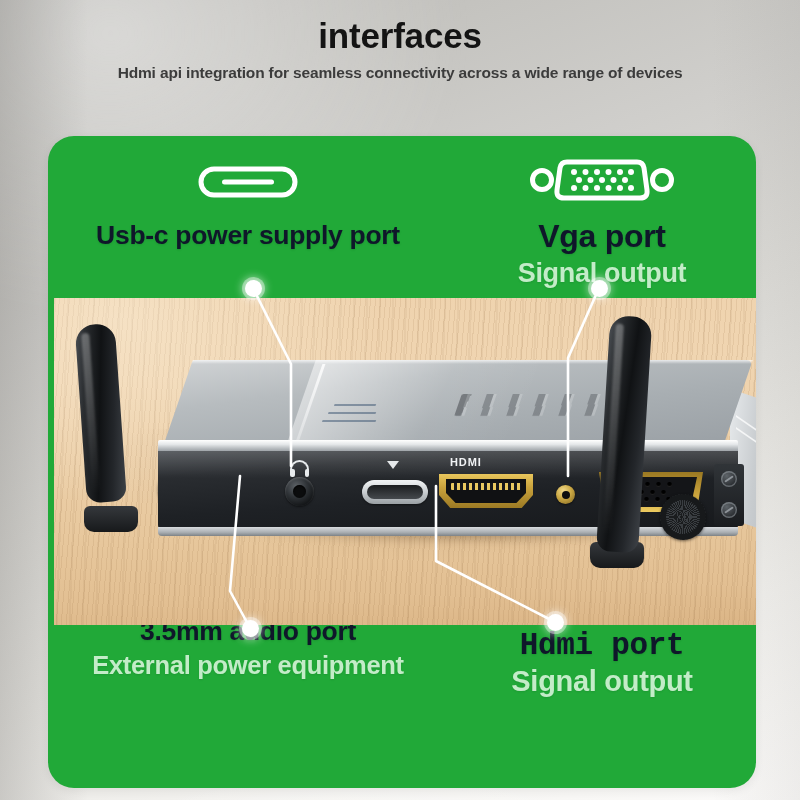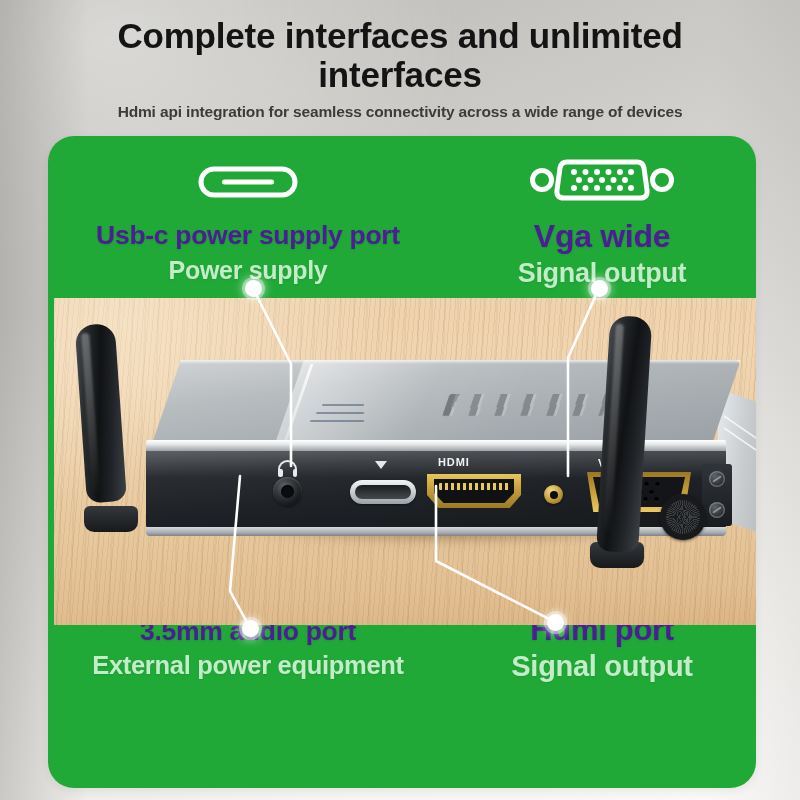--- a/index.html
+++ b/index.html
@@ -49,40 +49,40 @@
     position:absolute; left:48px; top:136px; width:708px; height:652px;
     background:#21a938; border-radius:26px;
     box-shadow:0 3px 10px rgba(0,0,0,.07);
     overflow:hidden;
   }
 
   
   .quad { position:absolute; text-align:center; }
   .quad .icon { display:flex; align-items:flex-end; justify-content:center; }
   .q-title {
-    color:#4c1d95; font-weight:700; letter-spacing:-.3px;
+    color:#0f172a; font-weight:700; letter-spacing:-.3px;
     text-shadow:0 1px 2px rgba(0,70,18,.18);
   }
   .q-sub {
     color:#c3ecc8; font-weight:700; letter-spacing:-.3px;
     text-shadow:0 1px 2px rgba(0,70,18,.14);
   }
 
   .q-usbc { left:0px;   top:14px;  width:400px; }
   .q-vga  { left:400px; top:14px;  width:308px; }
   .q-aud  { left:0px;   top:394px; width:400px; }
   .q-hdmi { left:400px; top:394px; width:308px; }
 
   .q-usbc .q-title { font-size:26.5px; margin-top:14px; }
   .q-usbc .q-sub   { font-size:25px;  margin-top:5px; }
   .q-vga  .q-title { font-size:32px;  margin-top:12px; }
   .q-vga  .q-sub   { font-size:27px;  margin-top:3px; }
   .q-aud  .q-title { font-size:26.5px; margin-top:12px; }
   .q-aud  .q-sub   { font-size:25.5px; margin-top:4px; }
-  .q-hdmi .q-title { font-size:31px;  margin-top:8px; }
+  .q-hdmi .q-title { font-size:31px;  margin-top:24px;font-family:Liberation Mono, monospace; }
   .q-hdmi .q-sub   { font-size:29px;  margin-top:2px; }
 
   
   .photo {
     position:absolute; left:6px; top:162px; width:702px; height:327px;
     overflow:hidden; background:#e8c9a0;
   }
 
   
   .wood {
@@ -100,21 +100,21 @@
   .wood-shadow {
     position:absolute; left:0; top:40%; width:100%; height:60%;
     background:radial-gradient(ellipse 62% 70% at 52% 18%, rgba(96,62,30,.17) 0%, rgba(96,62,30,0) 70%);
   }
   .wood-light {
     position:absolute; left:0; top:0; width:46%; height:62%;
     background:radial-gradient(ellipse at 20% 10%, rgba(255,246,228,.40) 0%, rgba(255,246,228,0) 72%);
   }
 
   
-  .device { position:absolute; left:92px; top:62px; width:596px; height:190px; }
+  .device { position:absolute; left:104px; top:62px; width:596px; height:190px; }
 
   .dev-top {
     position:absolute; left:20px; top:0; width:560px; height:86px;
     background:linear-gradient(172deg,#cfd2d4 0%, #b7bcbf 30%, #a8aeb2 62%, #9aa0a5 100%);
     transform:skewX(-19deg);
     border-radius:3px 6px 0 0;
   }
   .dev-top-sheen {
     position:absolute; left:22%; top:0; width:40%; height:100%;
     background:linear-gradient(100deg, rgba(255,255,255,.50) 0%, rgba(255,255,255,.06) 60%, rgba(255,255,255,0) 100%);
@@ -334,37 +334,35 @@
 <body>
 
 <div id="stage">
 
   <div class="bg-base"></div>
   <div class="bg-sheen"></div>
   <div class="bg-vign"></div>
 
   <div class="header">
     <div class="title">
-      <span>Complete interfaces and unlimited</span>
       <span class="l2">interfaces</span>
     </div>
     <div class="subtitle">Hdmi api integration for seamless connectivity across a wide range of devices</div>
   </div>
 
   <div class="card">
 
     <div class="quad q-usbc">
       <div class="icon" style="height:56px">
         <svg class="ic" width="104" height="48" viewBox="0 0 104 48" aria-hidden="true">
           <rect x="5" y="11" width="94" height="26" rx="13" ry="13" fill="none" stroke="#ffffff" stroke-width="5"></rect>
           <rect x="26" y="21.5" width="52" height="5" rx="2.5" fill="#ffffff"></rect>
         </svg>
       </div>
       <div class="q-title">Usb-c power supply port</div>
-      <div class="q-sub">Power supply</div>
     </div>
 
     <div class="quad q-vga">
       <div class="icon" style="height:56px">
         <svg class="ic" width="150" height="52" viewBox="0 0 150 52" aria-hidden="true">
           <circle cx="15" cy="26" r="9.5" fill="none" stroke="#fff" stroke-width="5"></circle>
           <circle cx="135" cy="26" r="9.5" fill="none" stroke="#fff" stroke-width="5"></circle>
           <path d="M40 8 H110 Q116 8 117 14 L120 36 Q121 44 113 44 H37 Q29 44 30 36 L33 14 Q34 8 40 8 Z" fill="none" stroke="#fff" stroke-width="5" stroke-linejoin="round"></path>
           <g fill="#fff">
             <circle cx="47" cy="18" r="3"></circle>
@@ -380,21 +378,21 @@
             <circle cx="98" cy="26" r="3"></circle>
             <circle cx="47" cy="34" r="3"></circle>
               <circle cx="58.5" cy="34" r="3"></circle>
             <circle cx="70" cy="34" r="3"></circle>
               <circle cx="81.5" cy="34" r="3"></circle>
             <circle cx="93" cy="34" r="3"></circle>
               <circle cx="104" cy="34" r="3"></circle>
           </g>
         </svg>
       </div>
-      <div class="q-title">Vga wide</div>
+      <div class="q-title">Vga port</div>
       <div class="q-sub">Signal output</div>
     </div>
 
     <div class="quad q-aud">
       <div class="icon" style="height:74px;align-items:center">
         <svg class="ic" width="74" height="74" viewBox="0 0 74 74" aria-hidden="true">
           <circle cx="37" cy="37" r="29" fill="none" stroke="#fff" stroke-width="3.4"></circle>
           <circle cx="37" cy="37" r="22" fill="none" stroke="#fff" stroke-width="3.4"></circle>
           <circle cx="37" cy="37" r="13" fill="#ffffff"></circle>
         </svg>

